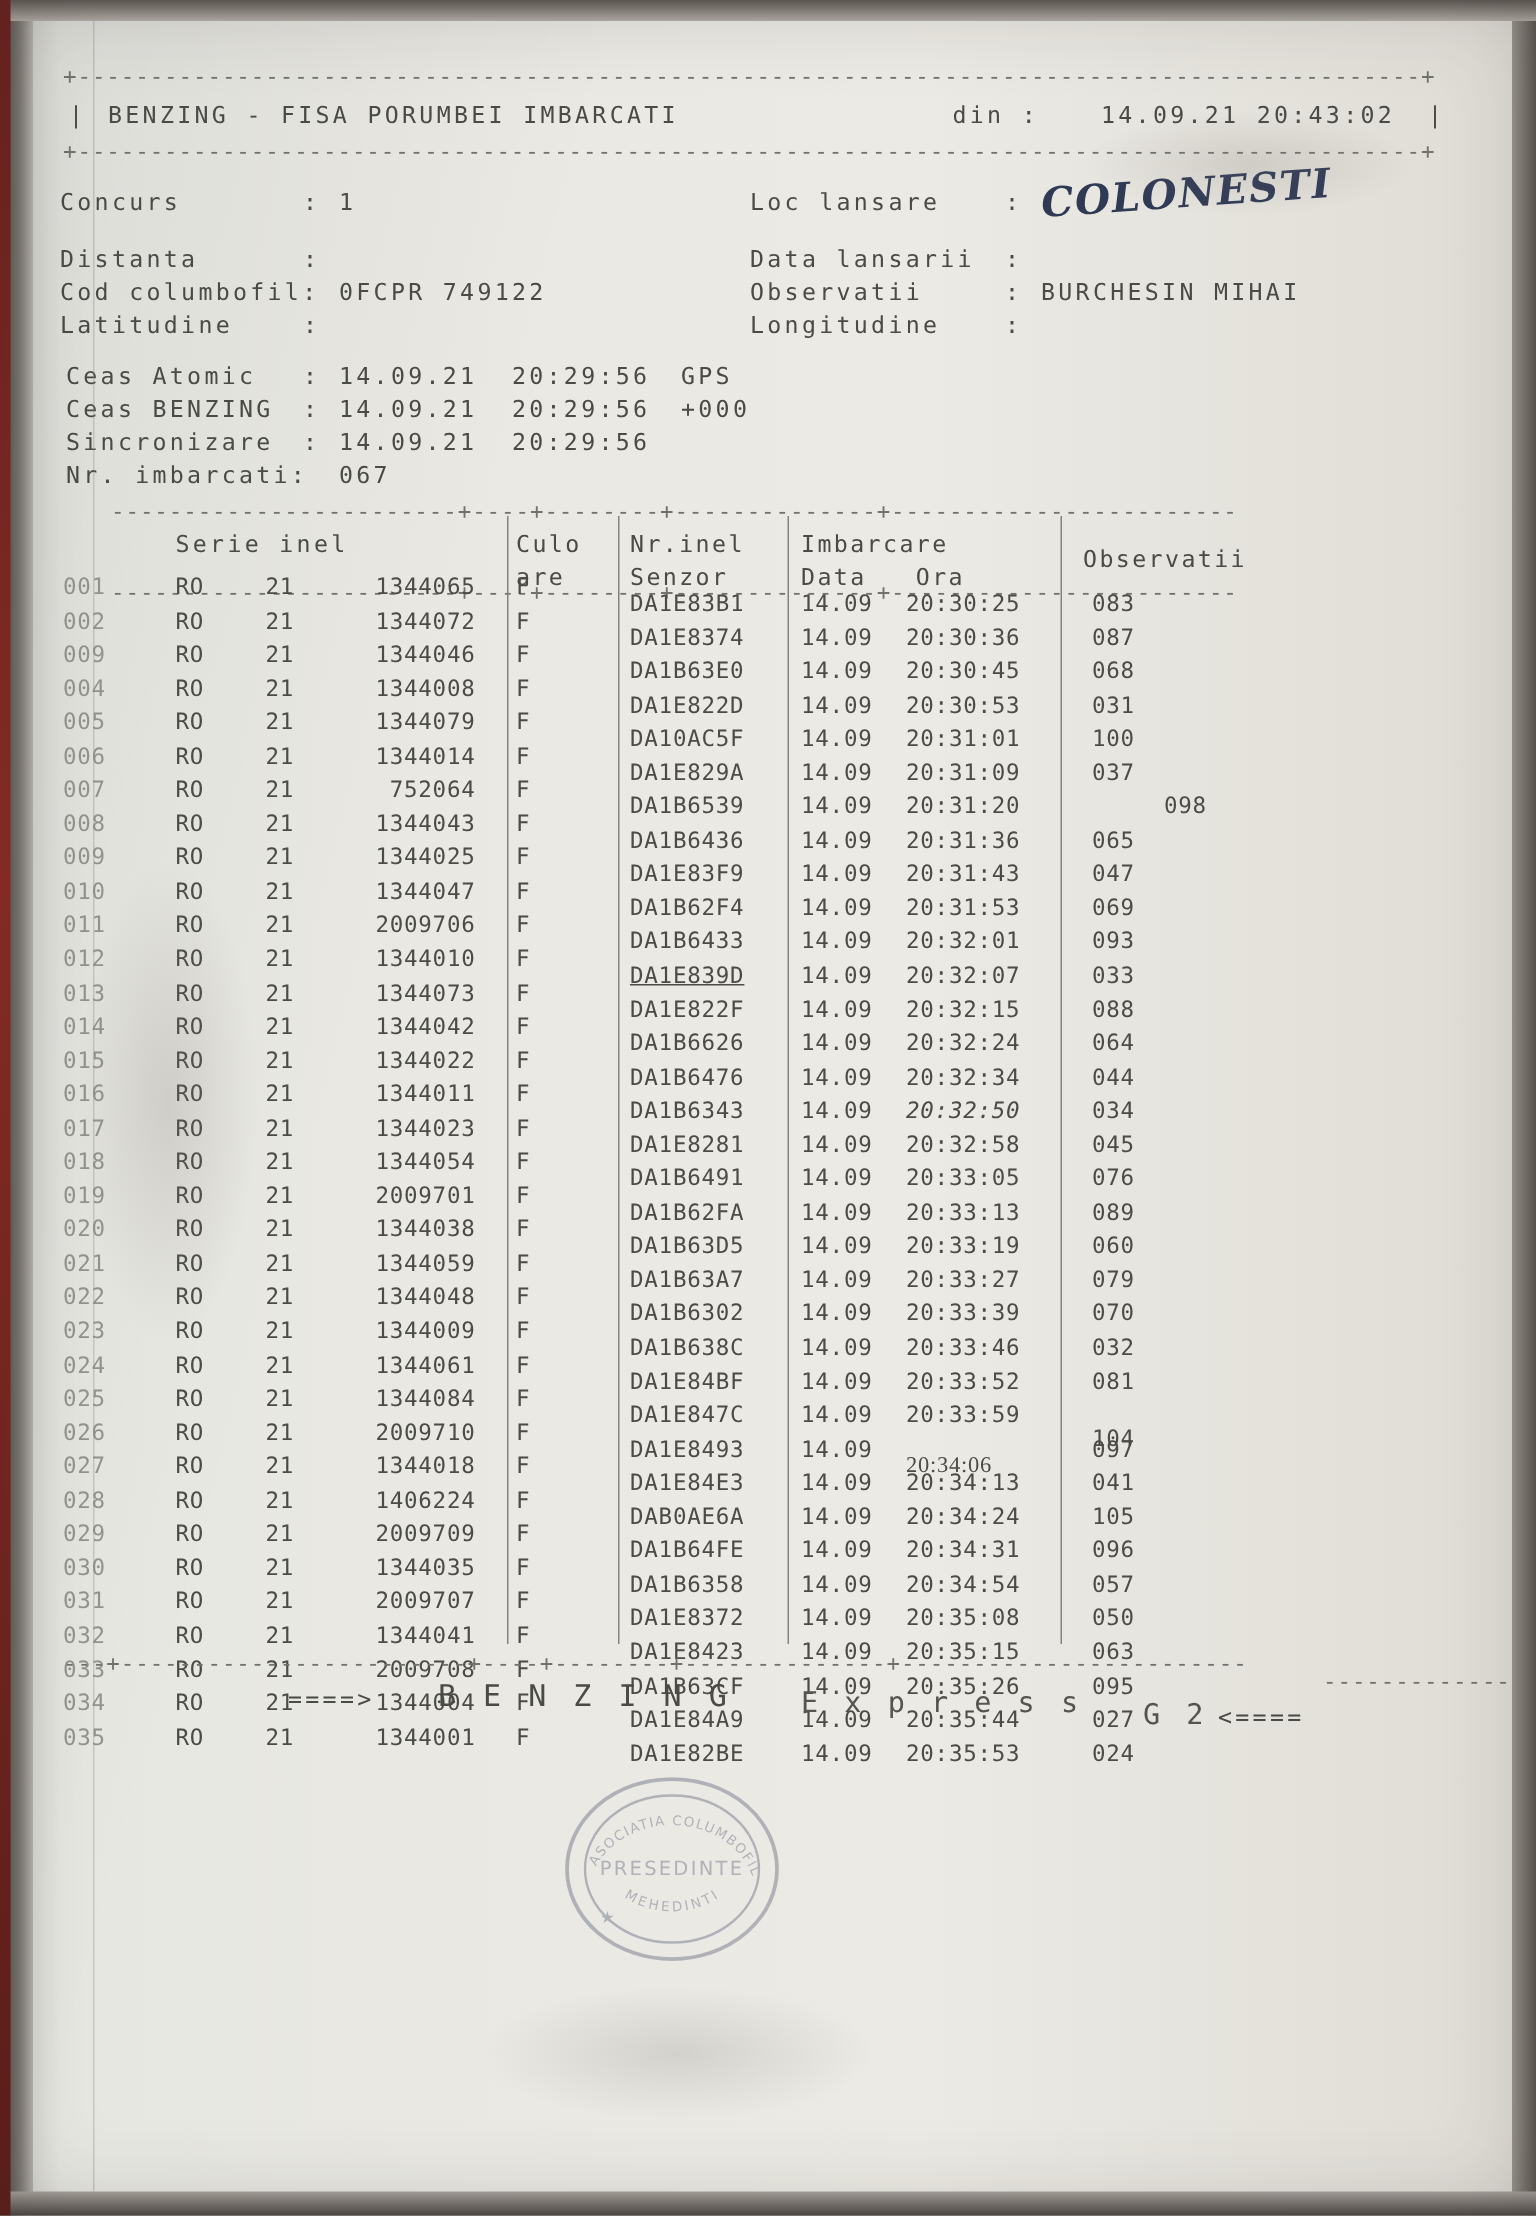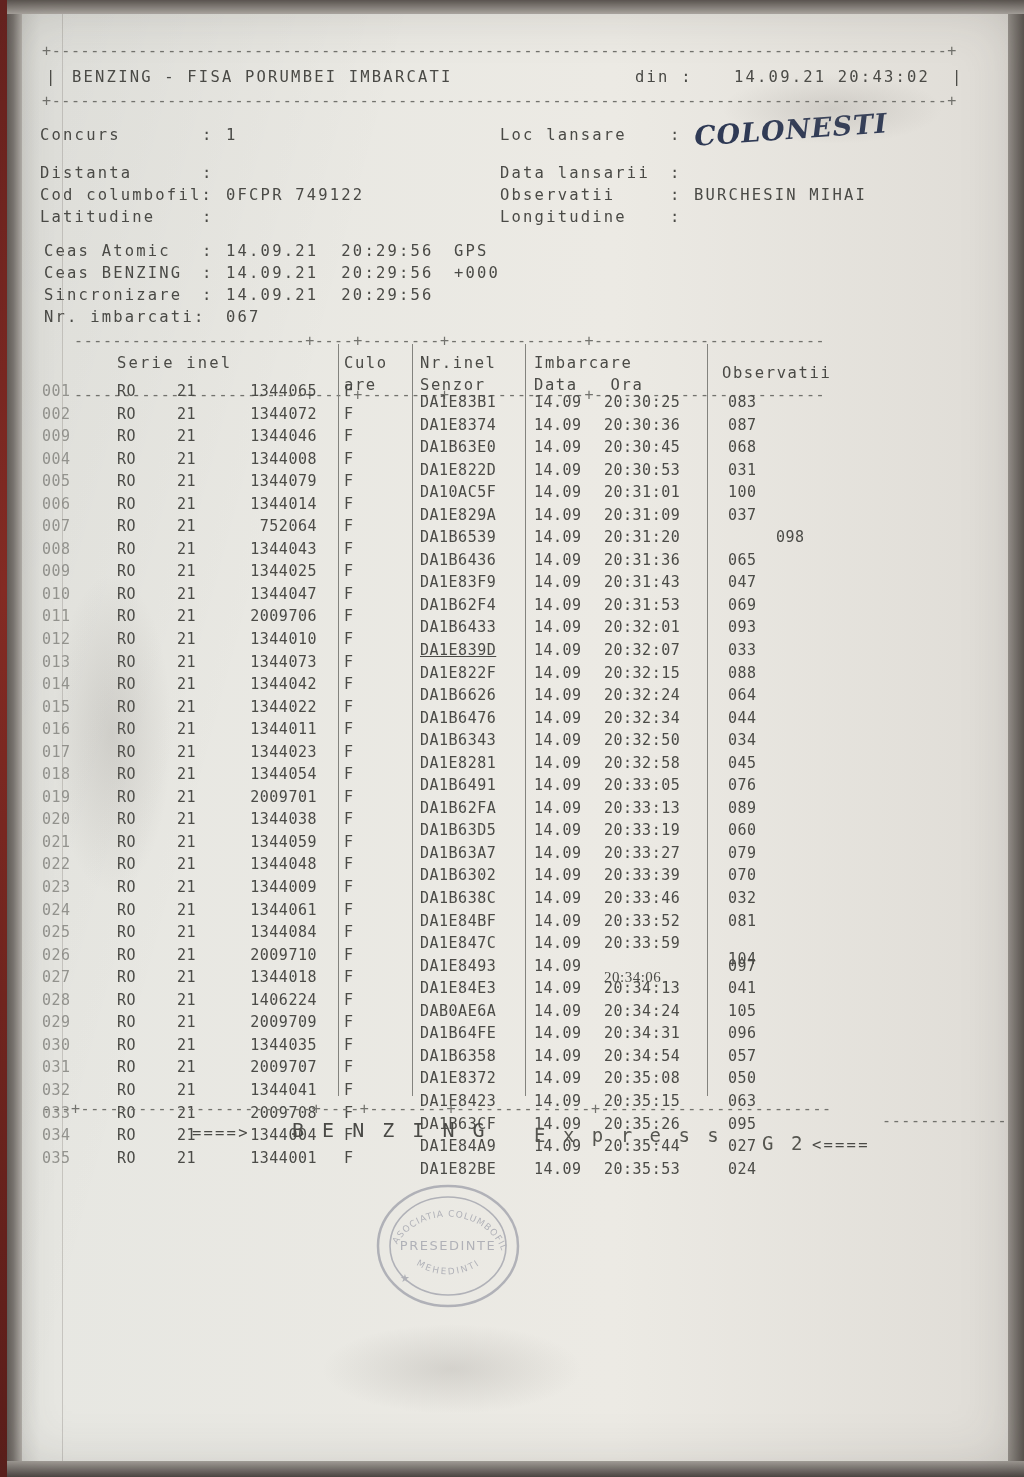--- a/index.html
+++ b/index.html
@@ -422,21 +422,21 @@
           <span class="c c-obs" style="top: 11px;">044</span>
         </div>
         <div class="trow">
           <span class="c c-idx">016</span>
           <span class="c c-ro">RO</span>
           <span class="c c-yr">21</span>
           <span class="c c-ser">1344011</span>
           <span class="c c-cul">F</span>
           <span class="c c-nr" style="top: 11px;">DA1B6343</span>
           <span class="c c-date" style="top: 11px;">14.09</span>
-          <span class="c c-ora" style="top: 11px;">20:32:50</span>
+          <span class="c c-ora" style="top: 11px; font-style: italic;">20:32:50</span>
           <span class="c c-obs" style="top: 11px;">034</span>
         </div>
         <div class="trow">
           <span class="c c-idx">017</span>
           <span class="c c-ro">RO</span>
           <span class="c c-yr">21</span>
           <span class="c c-ser">1344023</span>
           <span class="c c-cul">F</span>
           <span class="c c-nr" style="top: 11px;">DA1E8281</span>
           <span class="c c-date" style="top: 11px;">14.09</span>

